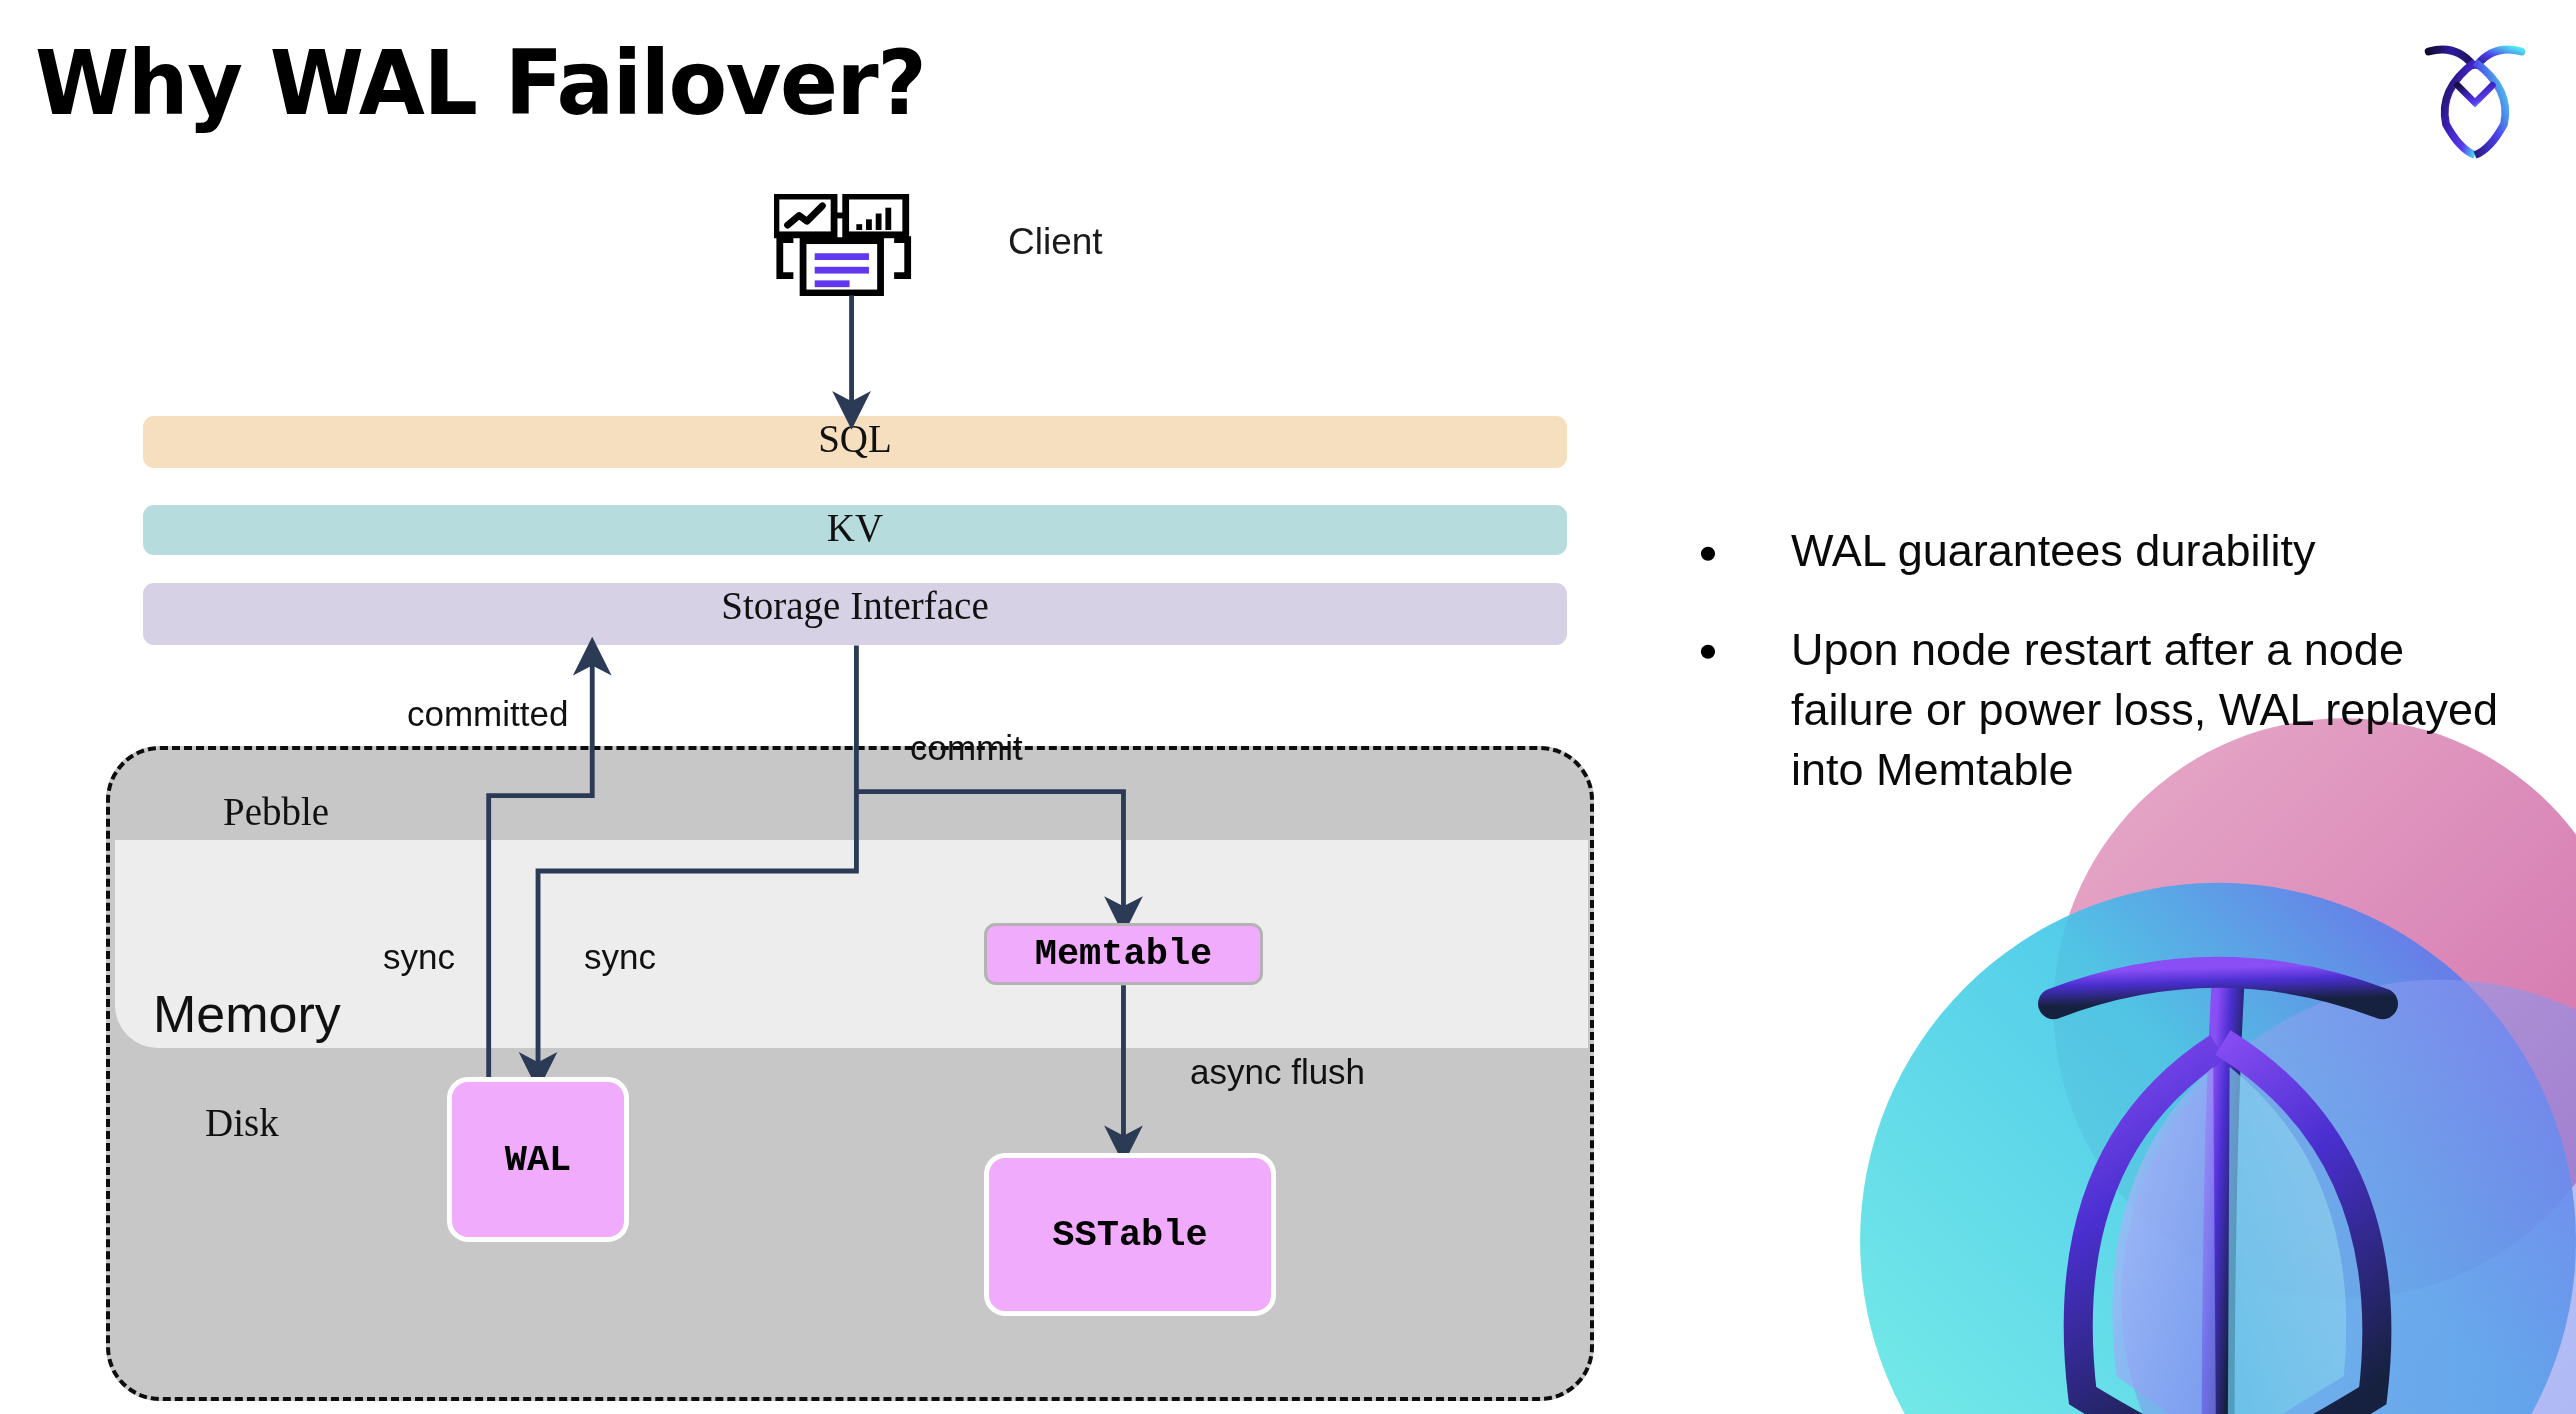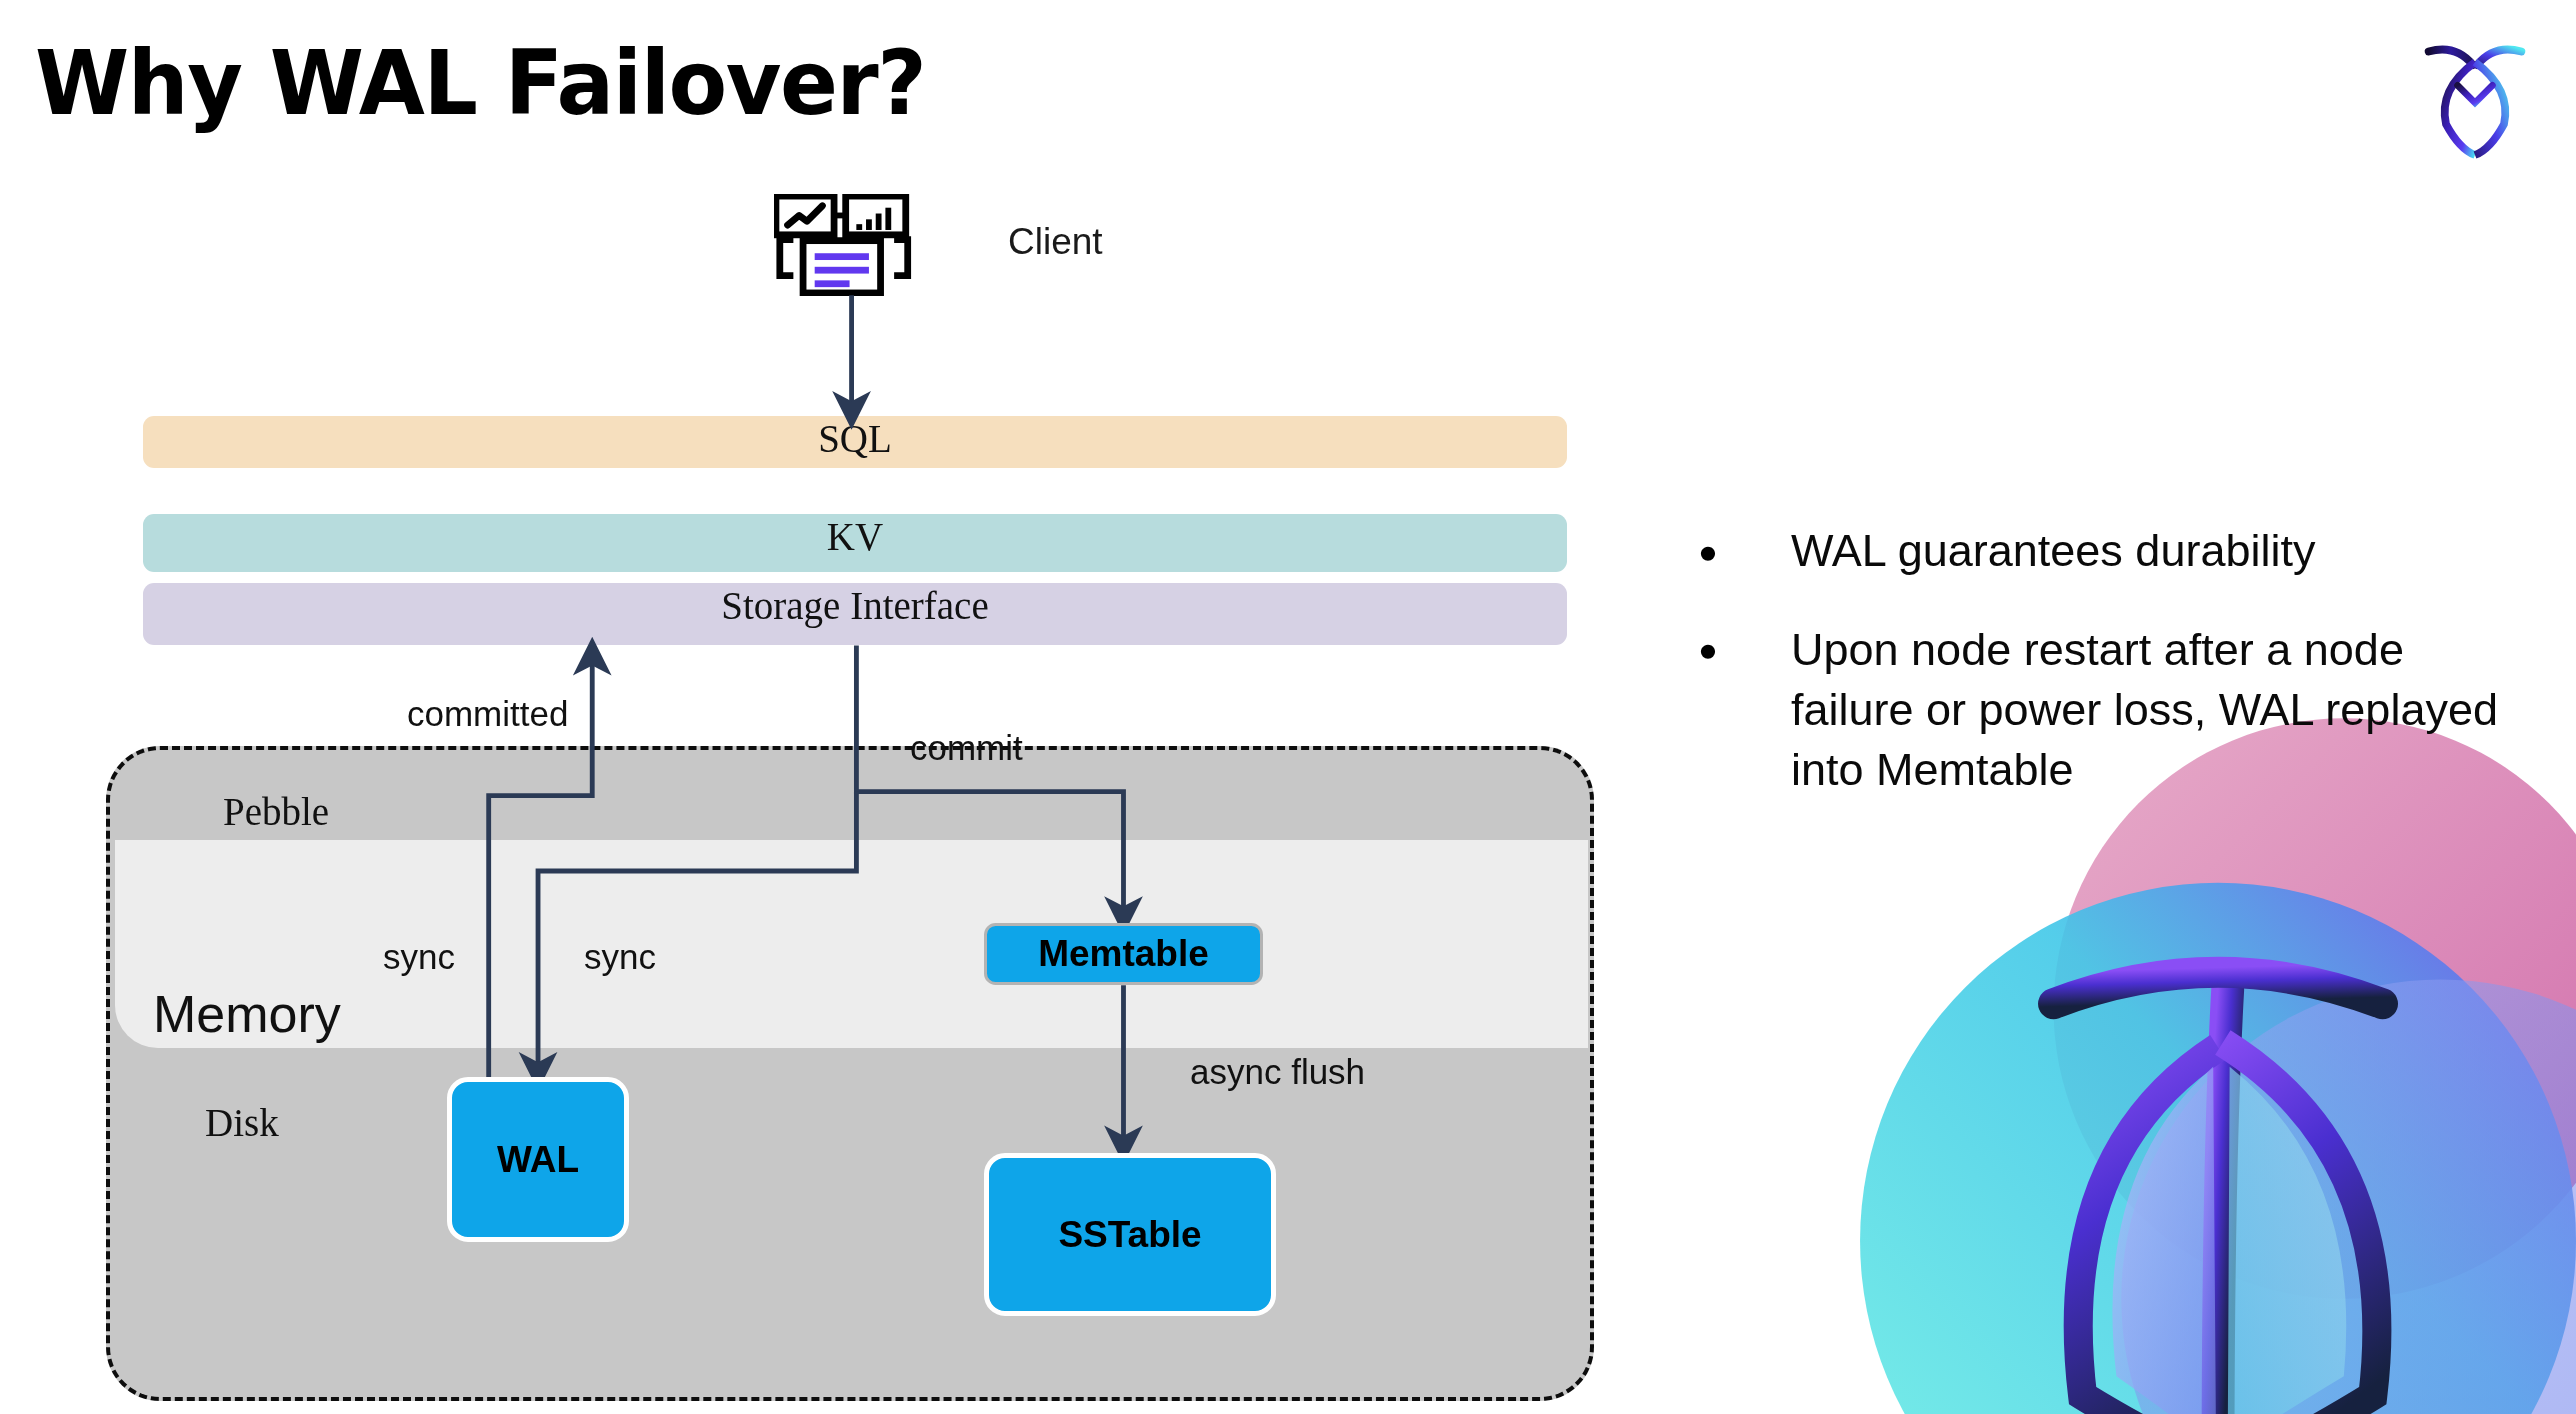--- a/index.html
+++ b/index.html
@@ -37,21 +37,21 @@
 
   
   .bar{
     position:absolute; left:143px; width:1424px;
     border-radius:11px;
     display:flex; align-items:flex-start; justify-content:center;
     font-family:Liberation Serif, serif;
     font-size:39px; color:#111;
   }
   #bar-sql{top:416px;height:52px;background:#f6dfbe;}
-  #bar-kv{top:505px;height:58px;background:#b7dcdd;margin-top:9px;}
+  #bar-kv{top:505px;height:50px;background:#b7dcdd;}
   #bar-storage{top:583px;height:62px;background:#d6d1e4;}
 
   
   #pebble{
     position:absolute; left:106px; top:746px;
     width:1488px; height:655px;
     background:#c7c7c7;
     border:4.8px dashed #0d0d0d;
     border-radius:54px;
     box-sizing:border-box;
@@ -71,23 +71,23 @@
     font-family:Liberation Sans, sans-serif; font-size:52px; color:#111;
   }
   #disk-label{
     position:absolute; left:205px; top:1100px;
     font-family:"Liberation Serif", serif; font-size:39px; color:#111;
   }
 
   
   .node{
     position:absolute;
-    background:#0ea5e9;
+    background:#f0abfc;
     display:flex; align-items:center; justify-content:center;
-    font-family:Liberation Sans, sans-serif;
+    font-family:Liberation Mono, monospace;
     font-weight:bold; color:#000;
     box-sizing:border-box;
   }
   #node-memtable{
     left:984px; top:923px; width:279px; height:62px;
     border:3.9px solid #b3b3b3; border-radius:11.6px; font-size:37px;
   }
   #node-wal{
     left:447px; top:1077px; width:182px; height:165px;
     border:5.8px solid #ffffff; border-radius:21px; font-size:37px;

